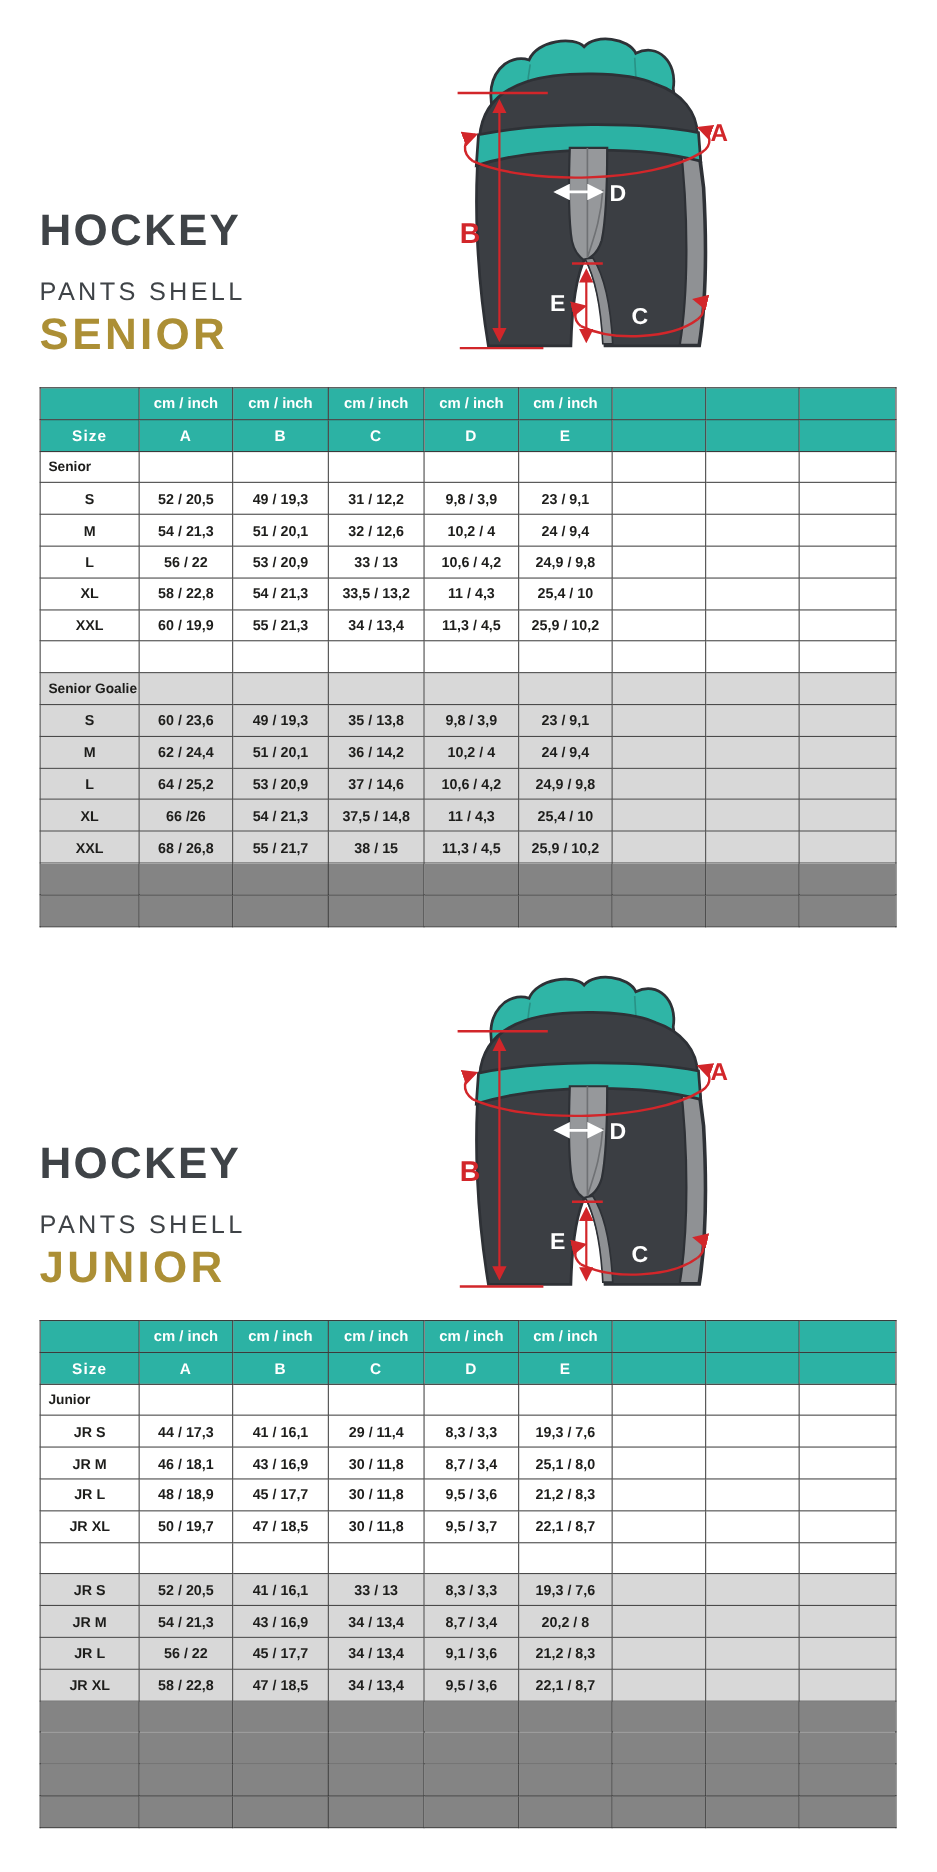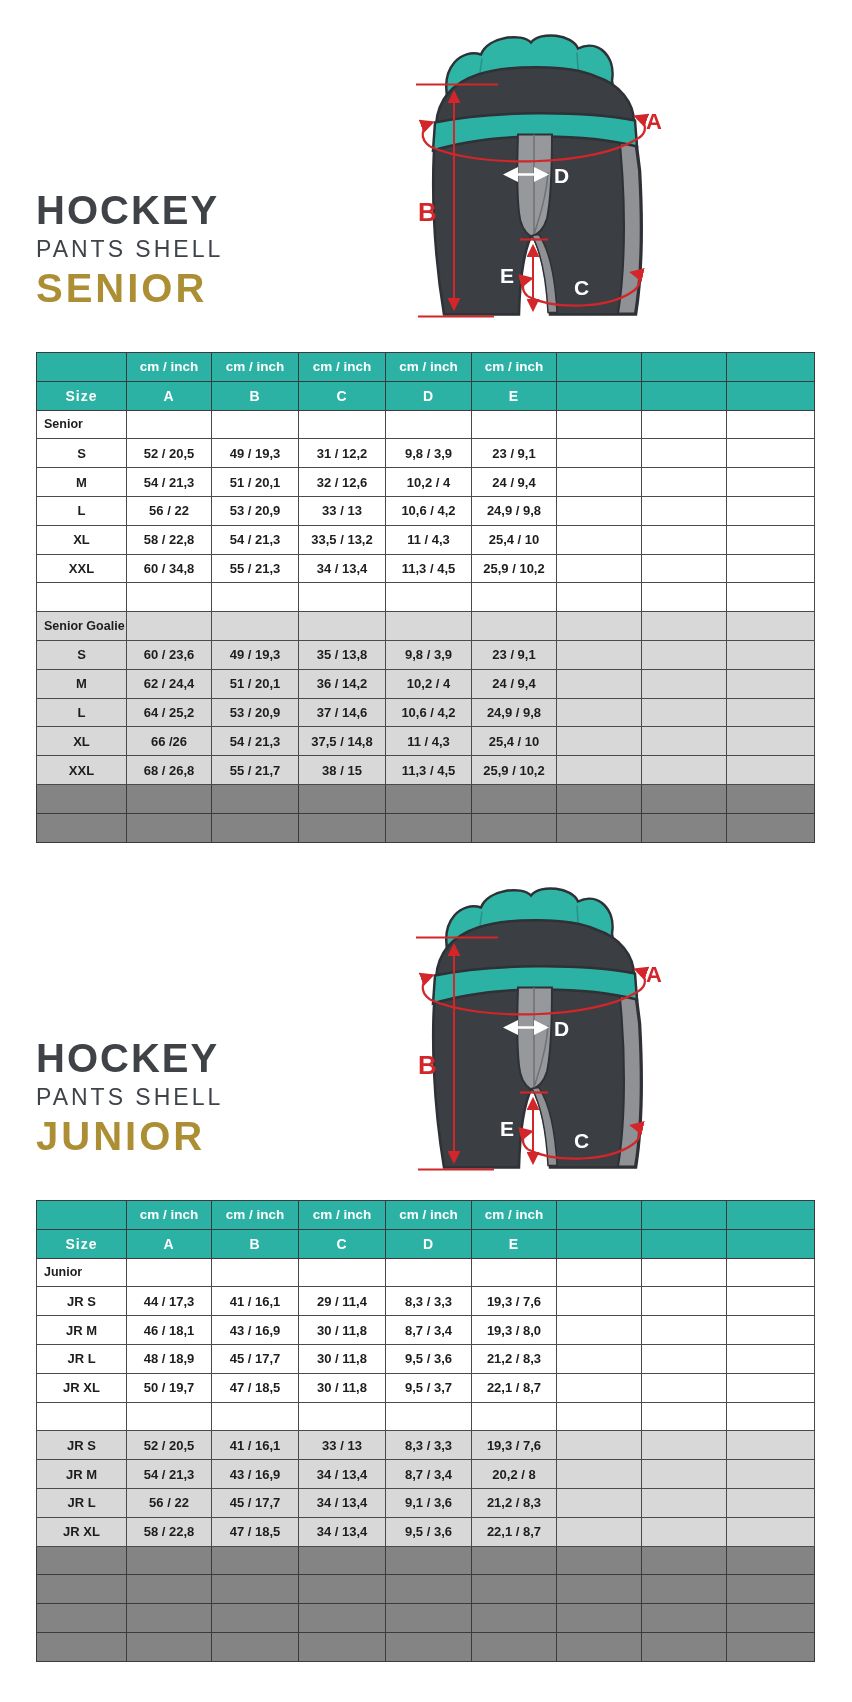--- a/index.html
+++ b/index.html
@@ -4,21 +4,21 @@
 <style>
   html,body{margin:0;padding:0;background:#ffffff;}
   #page{position:relative;width:852px;height:1702px;background:#fff;overflow:hidden;
         font-family:"Liberation Sans","DejaVu Sans",sans-serif;}
 
   
   .title-block{position:absolute;left:36px;line-height:1;}
   #title-senior{top:190px;}
   #title-junior{top:1038px;}
   .t1{font-size:40px;font-weight:600;letter-spacing:2px;color:var(--title-dark);}
-  .t2{font-size:23px;font-weight:400;letter-spacing:3px;color:var(--title-dark);margin-top:8px;}
+  .t2{font-size:23px;font-weight:400;letter-spacing:3px;color:var(--title-dark);margin-top:24px;}
   .t3{font-size:40px;font-weight:600;letter-spacing:3px;color:var(--gold);margin-top:7px;}
 
   
   .illo{position:absolute;left:378px;width:300px;height:305px;}
   #illo-senior{top:20px;}
   #illo-junior{top:873px;}
 
   
   .sz-table{position:absolute;left:36px;width:778px;border-collapse:collapse;table-layout:fixed;}
   #table-senior{top:352px;}
@@ -177,21 +177,21 @@
           <td>54 / 21,3</td>
           <td>33,5 / 13,2</td>
           <td>11 / 4,3</td>
           <td>25,4 / 10</td>
           <td></td>
           <td></td>
           <td></td>
         </tr>
         <tr class="white-row">
           <td>XXL</td>
-          <td>60 / 34,8</td>
+          <td>60 / 19,9</td>
           <td>55 / 21,3</td>
           <td>34 / 13,4</td>
           <td>11,3 / 4,5</td>
           <td>25,9 / 10,2</td>
           <td></td>
           <td></td>
           <td></td>
         </tr>
         <tr class="white-row">
           <td></td>
@@ -385,21 +385,21 @@
           <td></td>
           <td></td>
           <td></td>
         </tr>
         <tr class="white-row">
           <td>JR M</td>
           <td>46 / 18,1</td>
           <td>43 / 16,9</td>
           <td>30 / 11,8</td>
           <td>8,7 / 3,4</td>
-          <td>19,3 / 8,0</td>
+          <td>25,1 / 8,0</td>
           <td></td>
           <td></td>
           <td></td>
         </tr>
         <tr class="white-row">
           <td>JR L</td>
           <td>48 / 18,9</td>
           <td>45 / 17,7</td>
           <td>30 / 11,8</td>
           <td>9,5 / 3,6</td>

